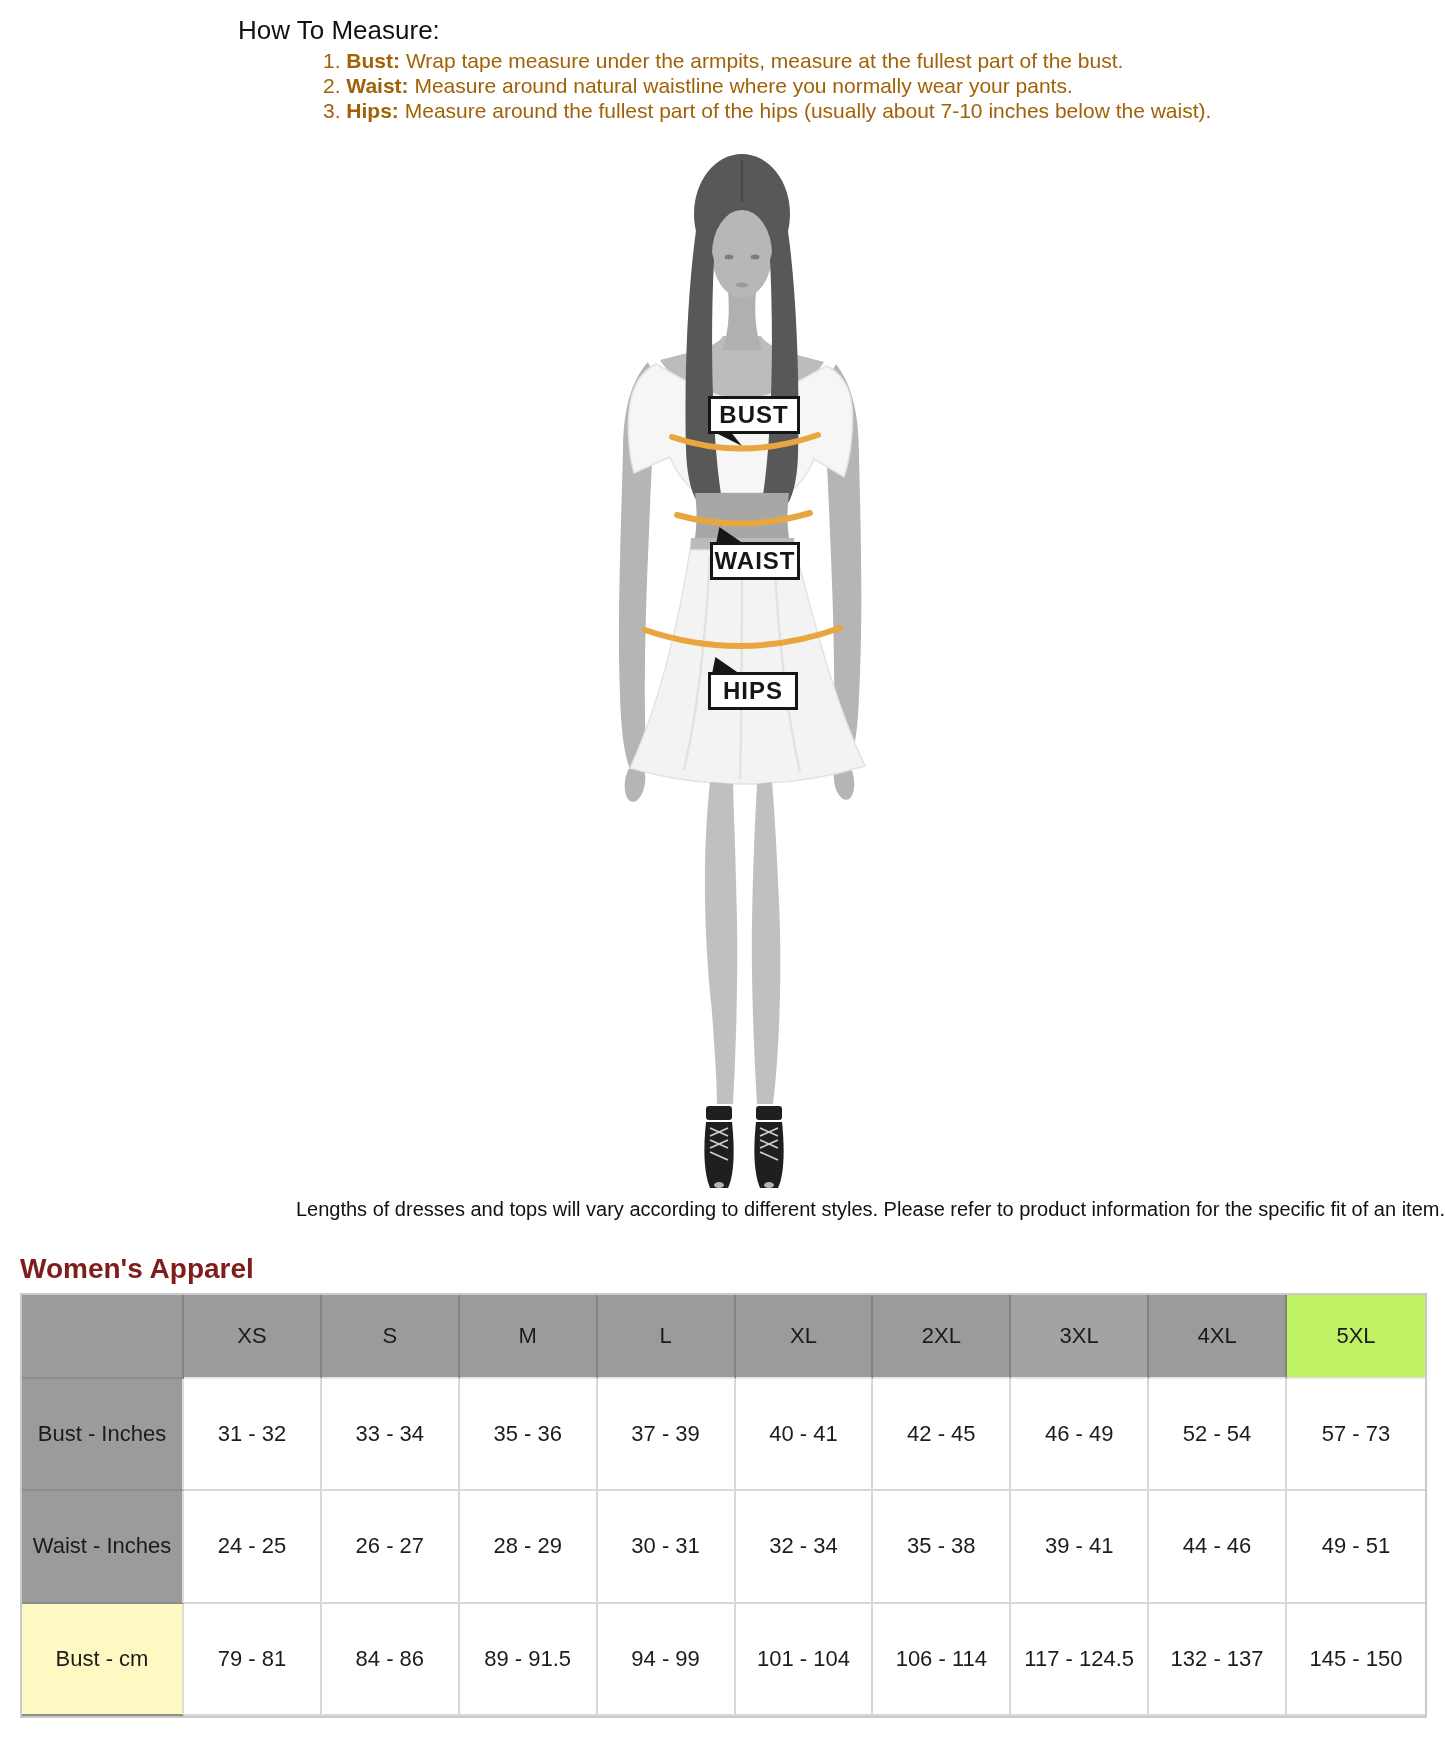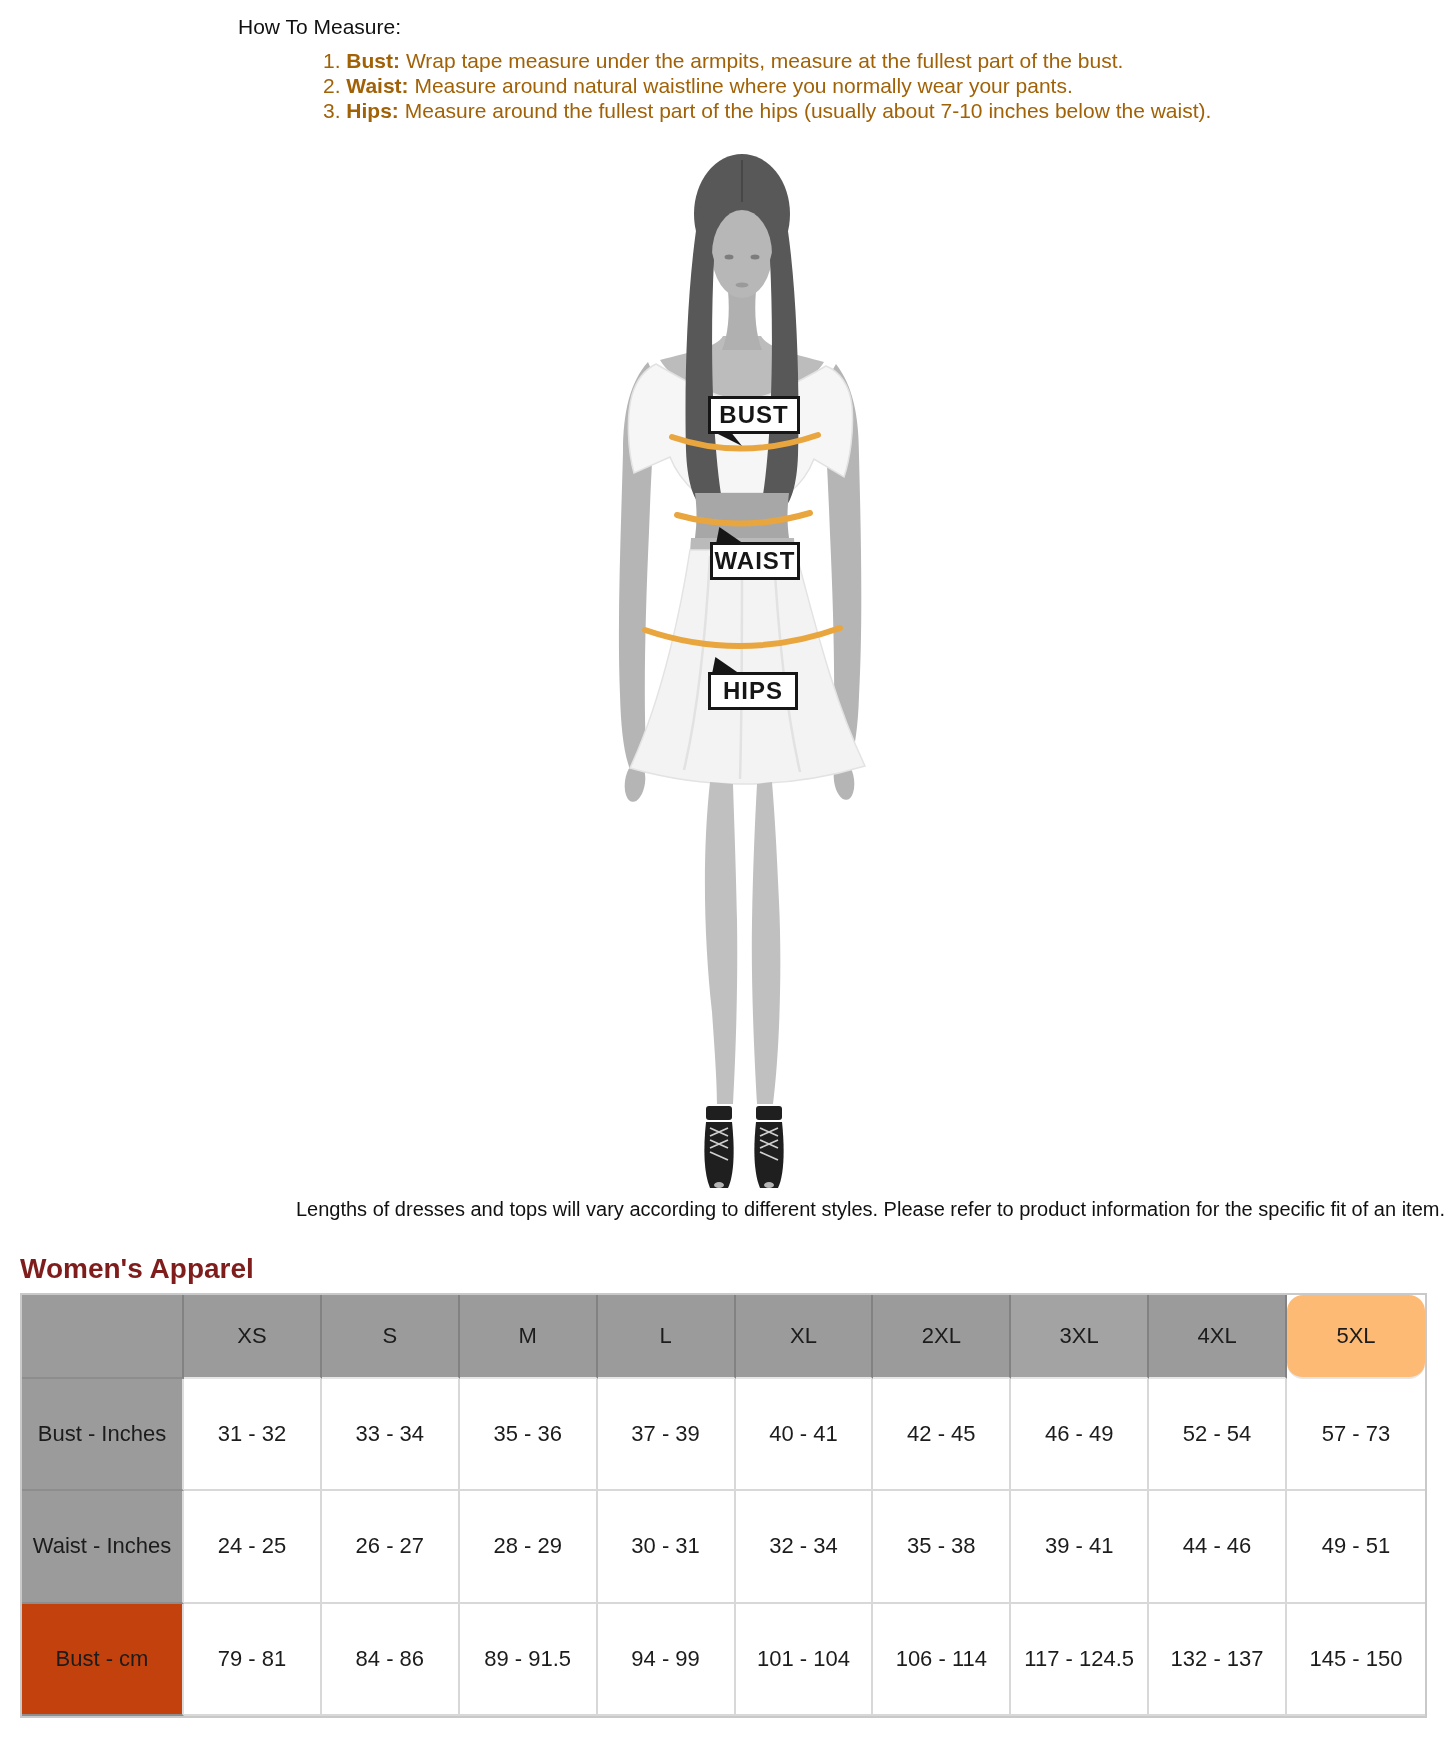--- a/index.html
+++ b/index.html
@@ -4,21 +4,21 @@
 <style>
   html,body{margin:0;padding:0;background:#ffffff;}
   body{
     width:1445px;height:1753px;position:relative;overflow:hidden;
     font-family:"Liberation Sans","DejaVu Sans",sans-serif;color:#1a1a1a;
     -webkit-font-smoothing:antialiased;
   }
   .abs{position:absolute;}
 
   
-  .howto-title{left:238px;top:15px;font-size:21px;color:#111;}
+  .howto-title{left:238px;top:15px;font-size:26px;color:#111;}
   .howto-steps{left:287px;top:48px;font-size:21px;line-height:25px;color:#a16207;margin-left:36px;}
   .step{white-space:nowrap;}
   .step .term{font-weight:bold;}
 
   
   .figure-svg{left:560px;top:150px;width:370px;height:1045px;}
   .measure-label{
     display:flex;align-items:center;justify-content:center;
     background:#ffffff;border:3px solid #161616;color:#161616;
     font-size:24px;font-weight:600;letter-spacing:1px;box-sizing:border-box;
@@ -156,21 +156,21 @@
         <tr style="height: 84px;">
           <th class="hdr corner" style="background: rgb(155, 155, 155);"></th>
           <th class="hdr" style="background: rgb(155, 155, 155);">XS</th>
           <th class="hdr" style="background: rgb(155, 155, 155);">S</th>
           <th class="hdr" style="background: rgb(155, 155, 155);">M</th>
           <th class="hdr" style="background: rgb(155, 155, 155);">L</th>
           <th class="hdr" style="background: rgb(155, 155, 155);">XL</th>
           <th class="hdr" style="background: rgb(155, 155, 155);">2XL</th>
           <th class="hdr" style="background: #a3a3a3;">3XL</th>
           <th class="hdr" style="background: rgb(155, 155, 155);">4XL</th>
-          <th class="hdr last-col" style="background: #fdba74; border-radius: 16px;">5XL</th>
+          <th class="hdr last-col" style="background: #bef264;">5XL</th>
         </tr>
       </thead>
       <tbody>
         <tr style="height: 85px; padding-left: 40px;">
           <th class="rowlabel" style="background: rgb(155, 155, 155);">Bust - Inches</th>
           <td>31 - 32</td>
           <td>33 - 34</td>
           <td>35 - 36</td>
           <td>37 - 39</td>
           <td>40 - 41</td>
@@ -185,21 +185,21 @@
           <td>26 - 27</td>
           <td>28 - 29</td>
           <td>30 - 31</td>
           <td>32 - 34</td>
           <td>35 - 38</td>
           <td>39 - 41</td>
           <td>44 - 46</td>
           <td class="last-col">49 - 51</td>
         </tr>
         <tr style="height: 85px;">
-          <th class="rowlabel" style="background: #c2410c;">Bust - cm</th>
+          <th class="rowlabel" style="background: #fef9c3;">Bust - cm</th>
           <td>79 - 81</td>
           <td>84 - 86</td>
           <td>89 - 91.5</td>
           <td>94 - 99</td>
           <td>101 - 104</td>
           <td>106 - 114</td>
           <td>117 - 124.5</td>
           <td>132 - 137</td>
           <td class="last-col">145 - 150</td>
         </tr>

